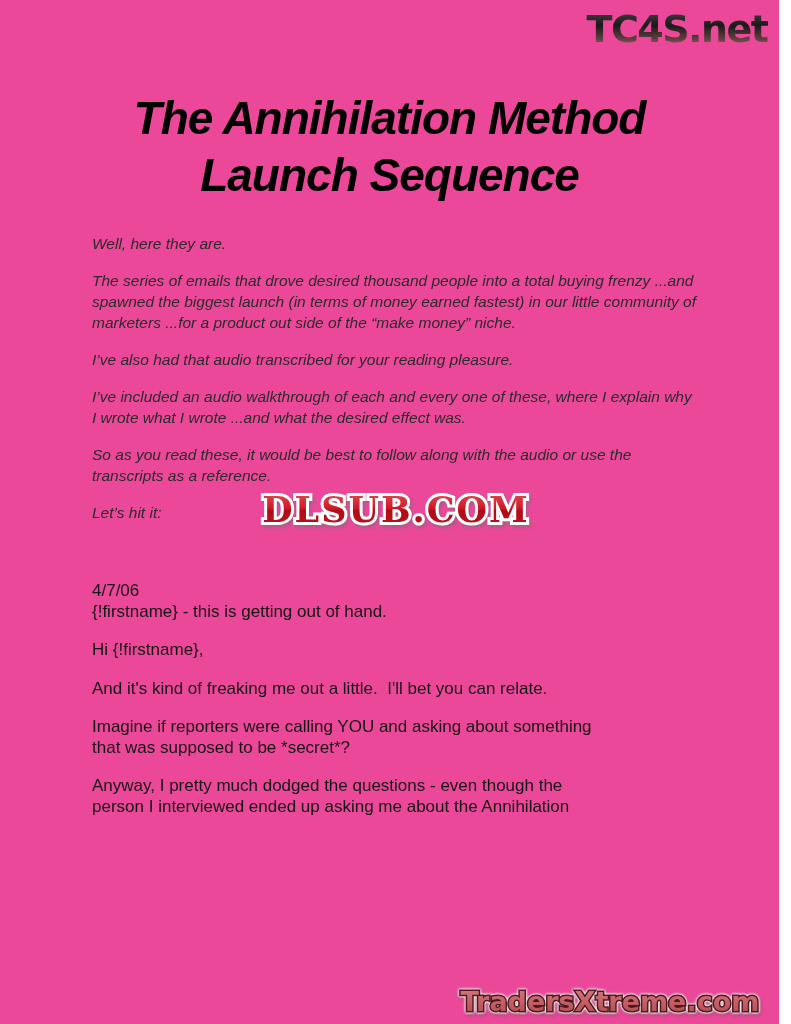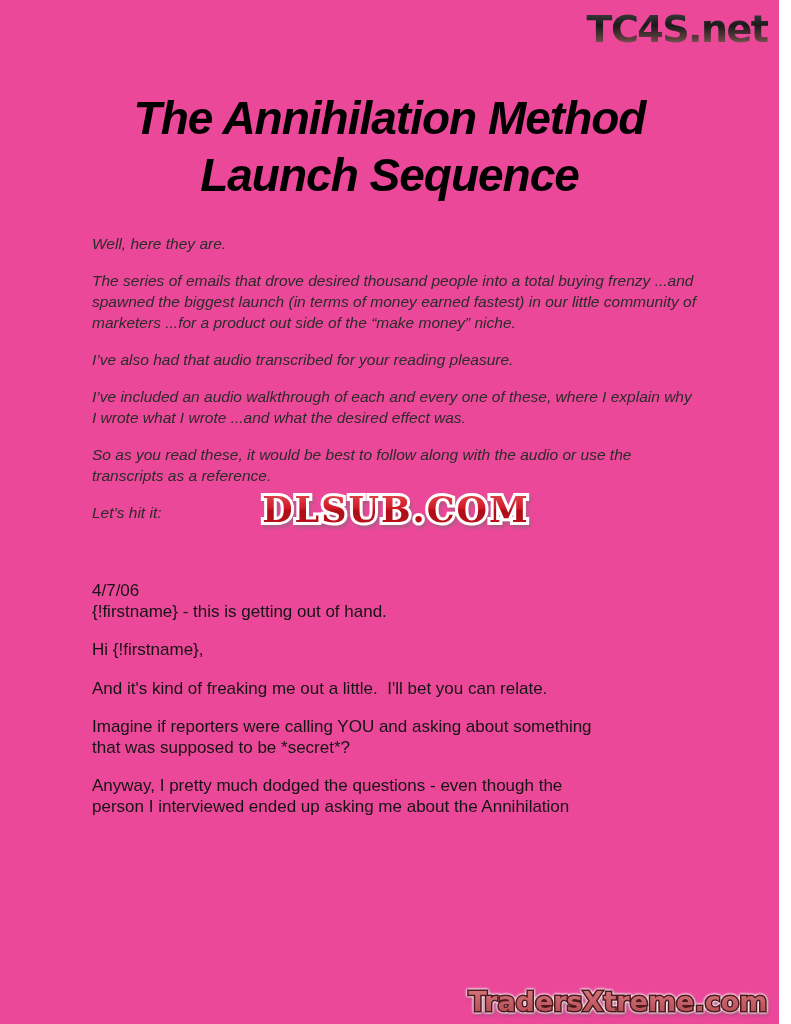--- a/index.html
+++ b/index.html
@@ -77,21 +77,21 @@
     color: #141414;
     margin-top: 40px;
   }
   .email p { margin: 0 0 18px 0; white-space: pre-wrap; }
   .email p.tight { margin: 0; }
   .email p.after-header { margin-top: 18px; }
 
   
   .traders-logo {
     position: absolute;
-    right: 8px;
+    right: 16px;
     bottom: 2px;
     width: 306px;
     height: 40px;
     filter: drop-shadow(0 0 1px #ffffff) drop-shadow(0 0 1px #ffffff)
             drop-shadow(1px 2px 1.5px rgba(70,70,70,0.40));
   }
 
   svg { display: block; }
 </style>
 </head>

